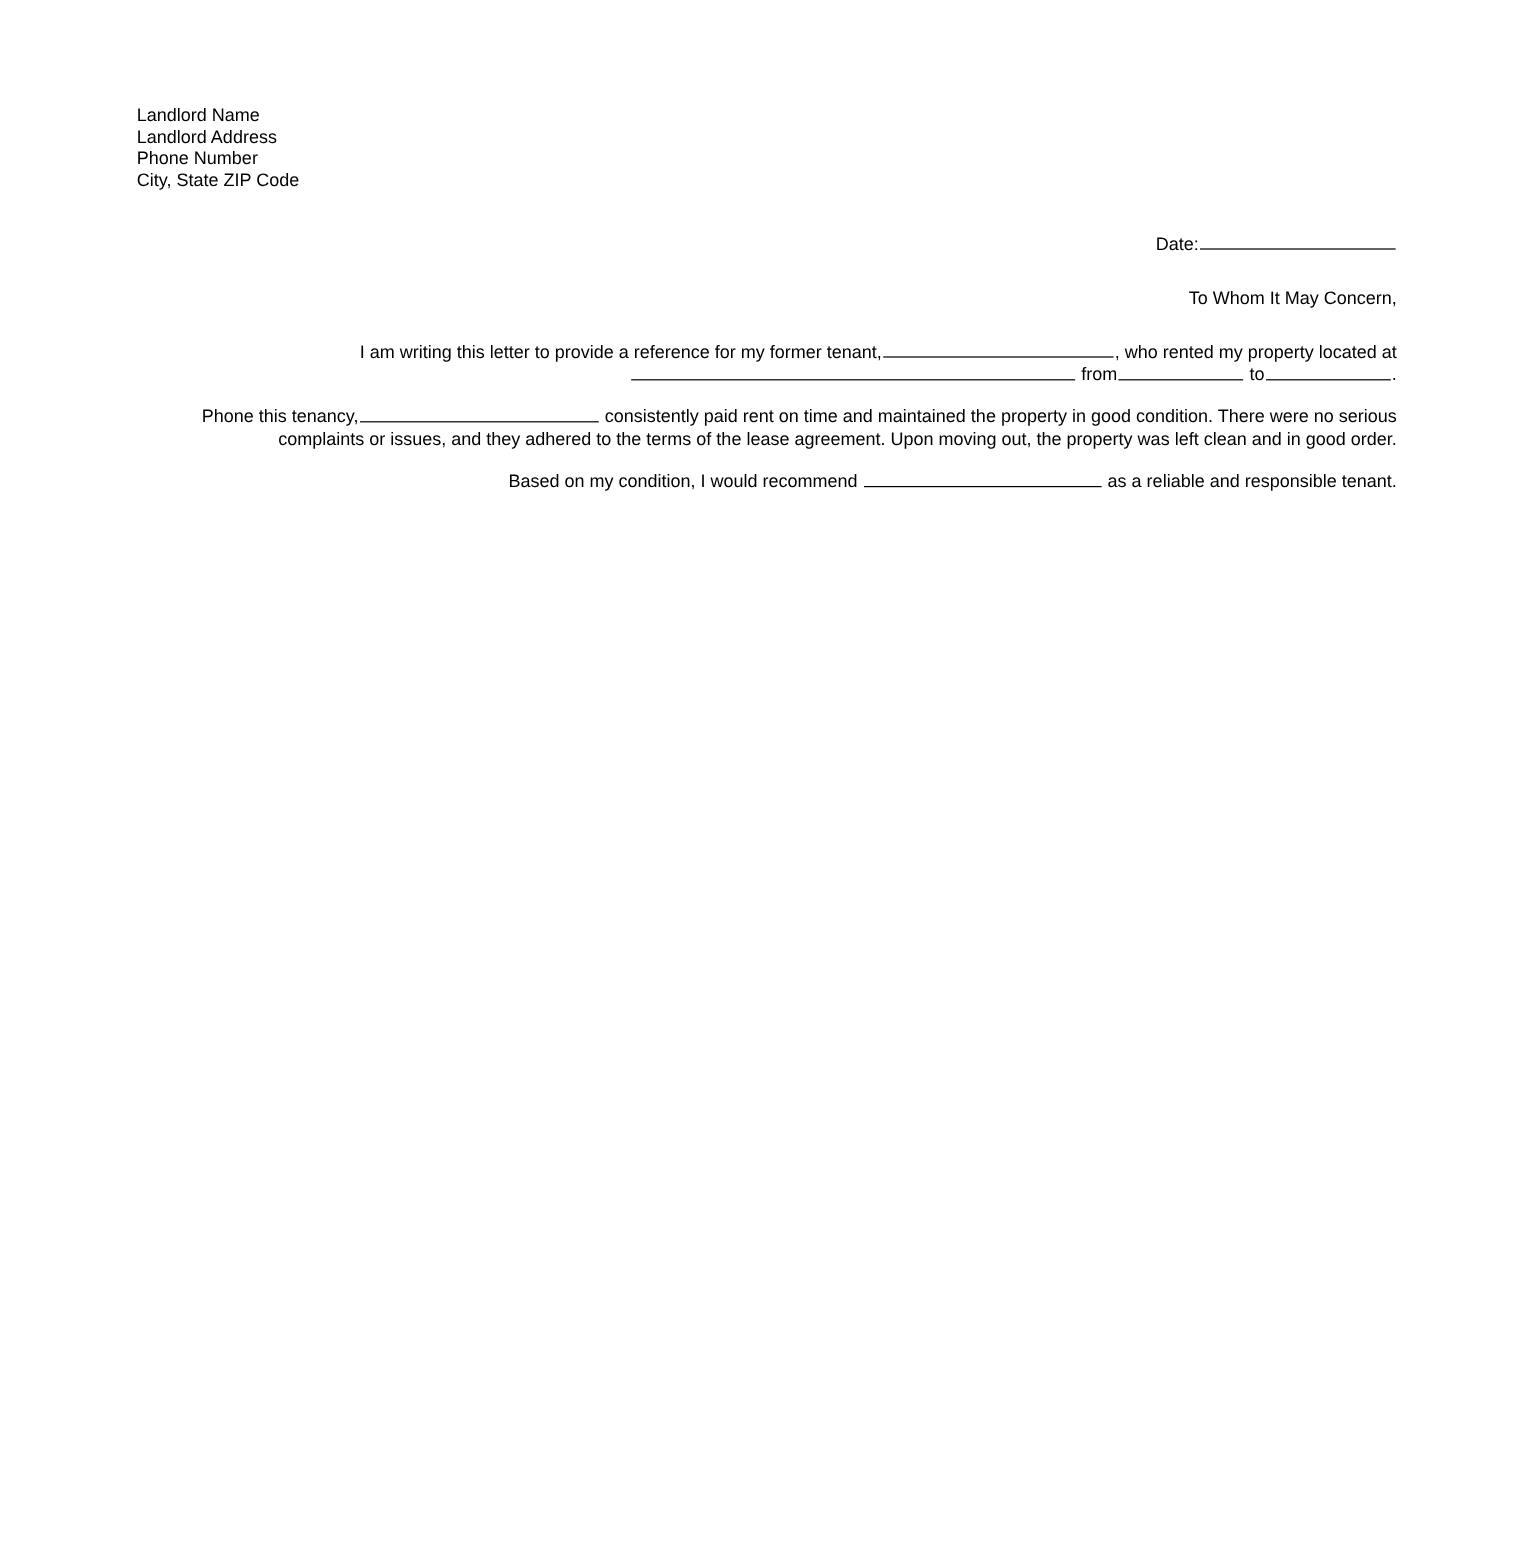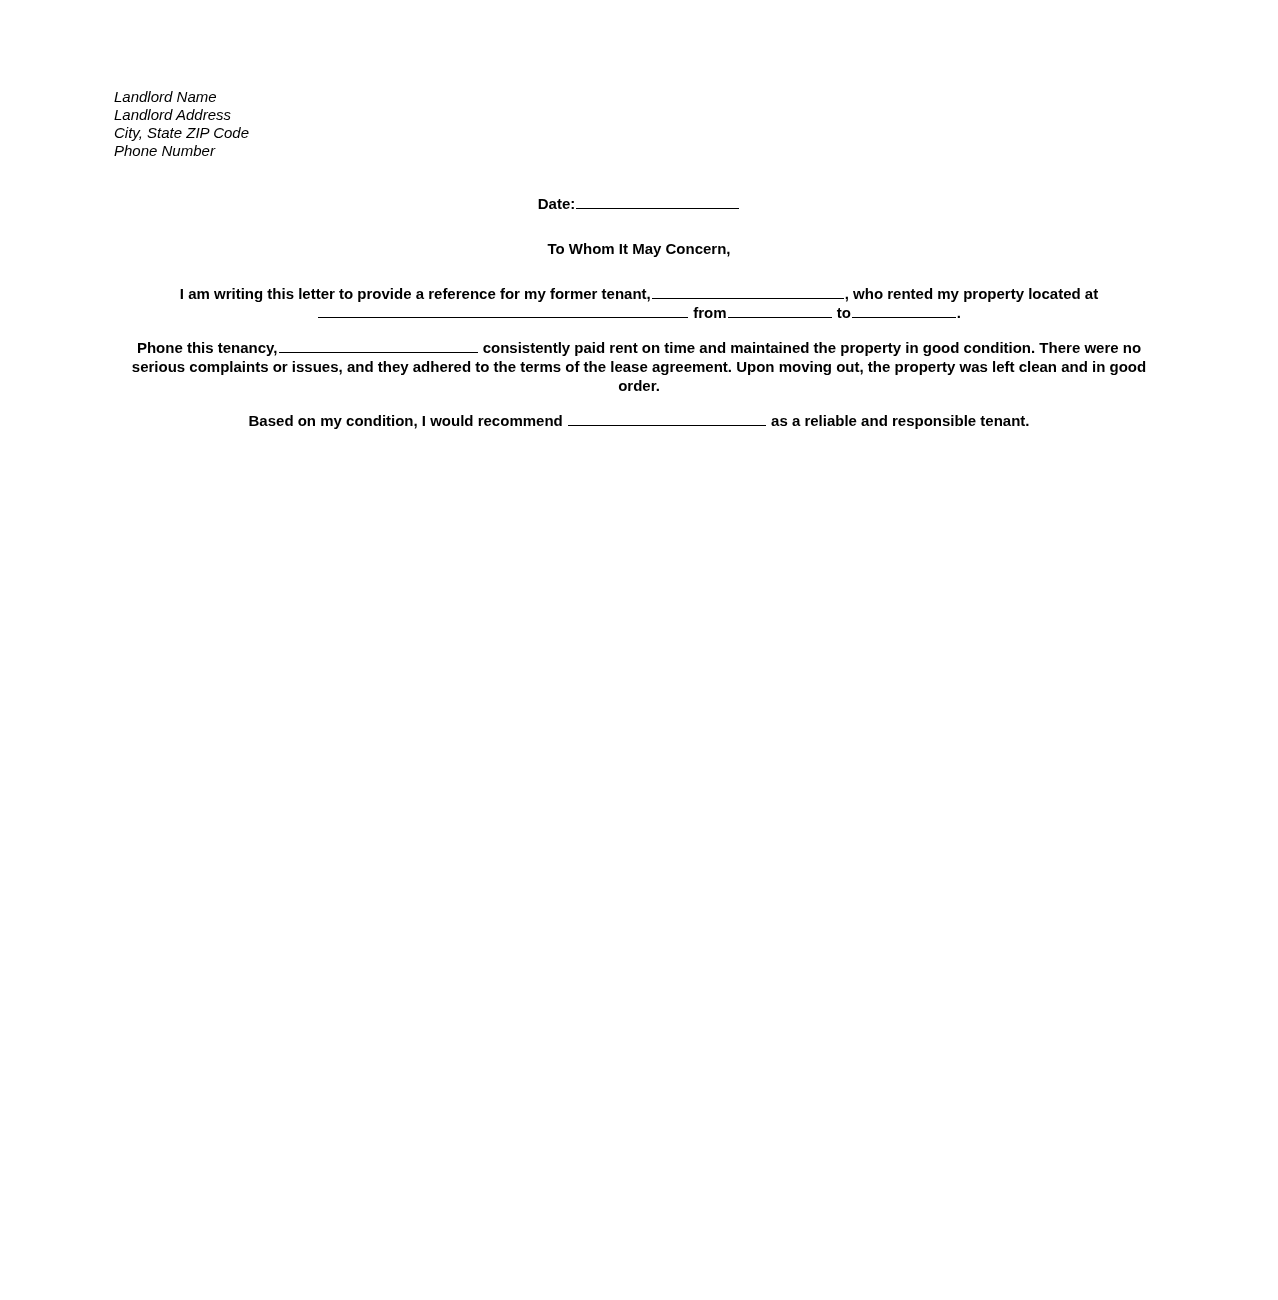--- a/index.html
+++ b/index.html
@@ -30,34 +30,32 @@
     left: 114px;
     top: 88px;
     width: 1050px;
     font-size: 15px;
     line-height: 18px;
   }
 
   
   .sender-block {
     margin: 0;
-    font-style: italic;
   }
   .sender-line {
     display: block;
     white-space: pre;
   }
 
   
   .para {
     margin: 0;
     font-size: 15px;
     line-height: 19px;
-    text-align: center;
-    font-weight: bold;
+    text-align: right;
   }
   .gap-lg { height: 34px; }
   .gap-md { height: 26px; }
   .gap-sm { height: 16px; }
   .gap-xl { height: 48px; }
 
   
   .blank {
     display: inline-block;
     border-bottom: 1px solid #000000;
@@ -88,22 +86,22 @@
 </style>
 </head>
 <body>
 
 <div class="page">
   <div class="letter">
 
     <div class="sender-block">
       <span class="sender-line">Landlord Name</span>
       <span class="sender-line">Landlord Address</span>
+      <span class="sender-line">Phone Number</span>
       <span class="sender-line">City, State ZIP Code</span>
-      <span class="sender-line">Phone Number</span>
     </div>
 
     <div class="gap-lg"></div>
 
     <p class="para"><span>Date:</span><span class="blank blank-date"></span></p>
 
     <div class="gap-md"></div>
 
     <p class="para">To Whom It May Concern,</p>
 

